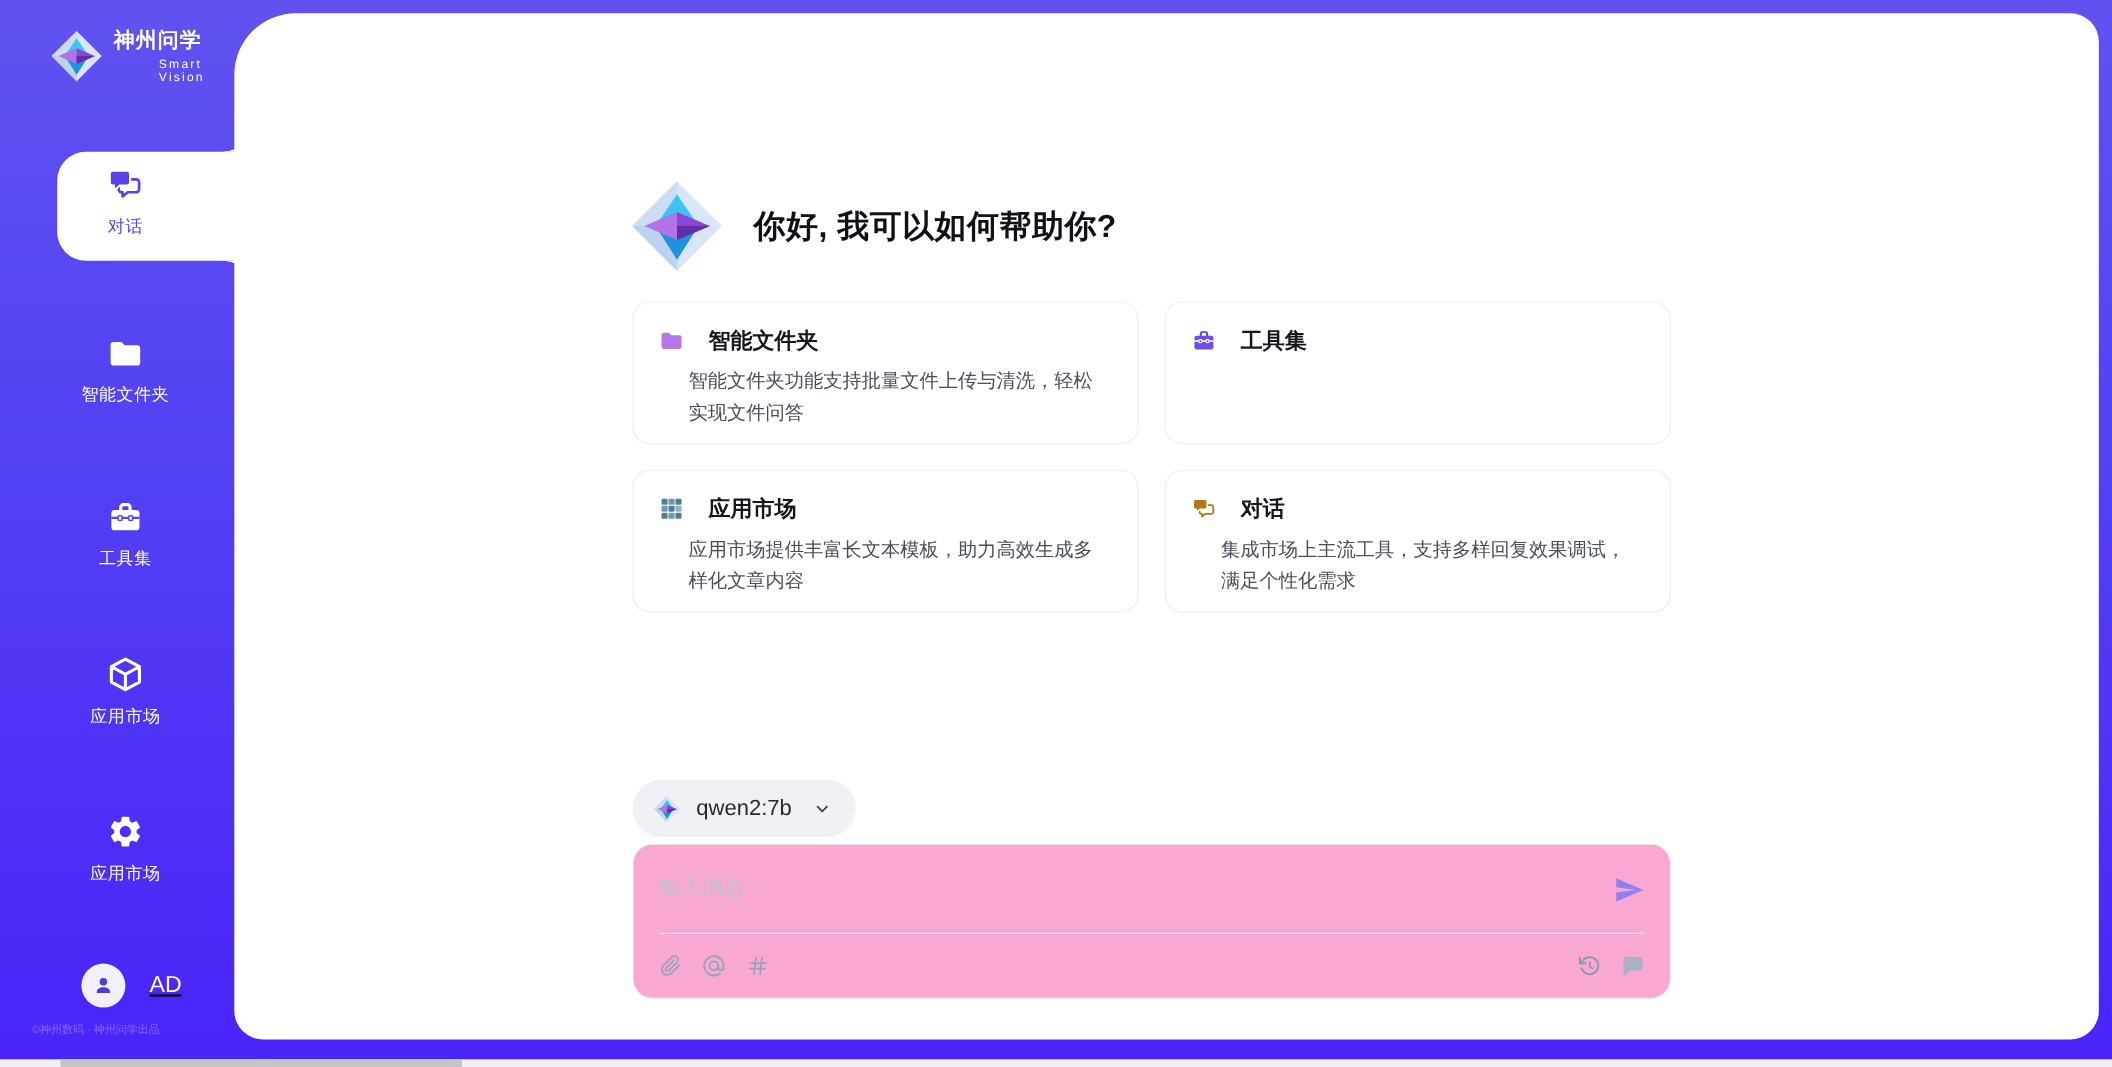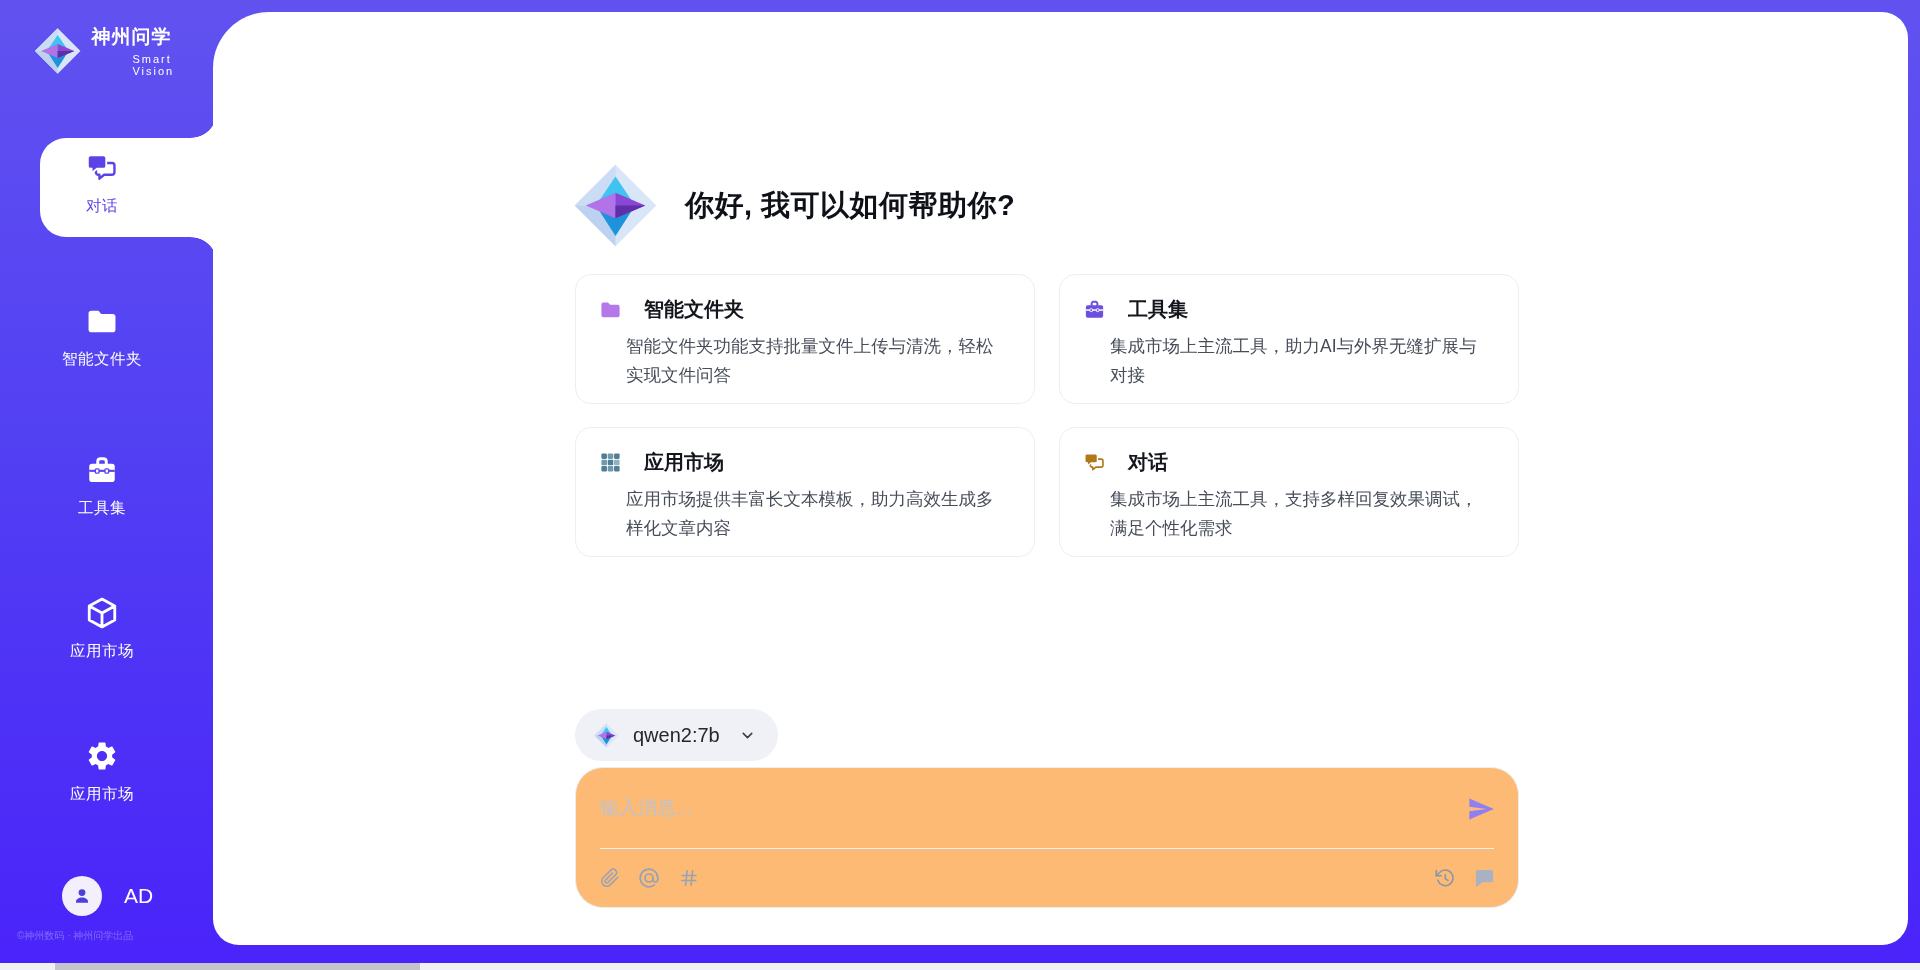--- a/index.html
+++ b/index.html
@@ -5,40 +5,40 @@
   * { margin:0; padding:0; box-sizing:border-box; }
   html,body { width:1920px; height:970px; }
   body {
     position:relative; overflow:hidden;
     font-family:"Liberation Sans","DejaVu Sans",sans-serif;
     background:linear-gradient(180deg,#6152F0 0%,#5240F3 45%,#4A23FA 100%);
   }
   [data-interactable="true"]{ cursor:pointer; }
 
   
-  .sidebar { position:absolute; left:4px; top:0; width:213px; height:100%; z-index:1; }
+  .sidebar { position:absolute; left:16px; top:0; width:213px; height:100%; z-index:1; }
   .logo { position:absolute; left:30px; top:24px; display:flex; align-items:center; gap:10px; }
   .logo svg { width:48px; height:48px; }
   .logo-name { color:#fff; font-size:19px; font-weight:bold; letter-spacing:1px; }
   .logo-sub { color:#fff; font-size:11px; letter-spacing:2px; margin-top:3px;margin-left:41px; }
 
   .active-pill { position:absolute; left:36px; top:138px; width:177px; height:99px;
     background:#fff; border-radius:26px 0 0 26px; z-index:2; }
   .active-pill::before { content:""; position:absolute; top:-26px; right:0; width:26px; height:26px;
     background:radial-gradient(circle at 0 0, rgba(0,0,0,0) 25.4px, #fff 26px); }
   .active-pill::after { content:""; position:absolute; bottom:-26px; right:0; width:26px; height:26px;
     background:radial-gradient(circle at 0 100%, rgba(0,0,0,0) 25.4px, #fff 26px); }
 
   .nav-item { position:absolute; left:0; width:196px; display:flex; flex-direction:column;
     align-items:center; gap:11px; color:#fff; z-index:3; }
   .nav-item svg { width:34px; height:34px; }
   .nav-item .nav-label { font-size:15.5px; font-weight:500; letter-spacing:.5px; }
   .nav-item.active { color:#5B43E8; }
 
-  .user-row { position:absolute; left:58px; top:876px; display:flex; align-items:center; gap:22px; z-index:3; }
+  .user-row { position:absolute; left:58px; top:876px; display:flex; align-items:center; gap:22px; z-index:3;text-decoration:underline; }
   .avatar { width:40px; height:40px; border-radius:50%; background:#F3EFFC; display:flex;
     align-items:center; justify-content:center; }
   .avatar svg { width:24px; height:24px; }
   .user-name { color:#fff; font-size:21px; }
   .copyright { position:absolute; left:13px; top:929px; color:rgba(255,255,255,.3);
     font-size:10px; white-space:nowrap; z-index:3; }
 
   
   .main { position:absolute; left:213px; top:12px; right:12px; bottom:25px;
     background:#fff; border-radius:56px 26px 26px 26px; z-index:2; }
@@ -57,21 +57,21 @@
   .card-desc { margin:9px 0 0 27px; width:368px; font-size:17.5px; line-height:29px; color:#474D59; }
 
   .model-pill { position:absolute; left:362px; top:697px; height:52px; border:none;
     background:#F0F1F6; border-radius:26px; display:flex; align-items:center;
     padding:0 22px 0 19px; gap:14px; font-family:inherit; }
   .model-pill svg.gem-s { width:25px; height:25px; }
   .model-name { font-size:20px; color:#26272C; }
   .model-pill .chev { width:17px; height:17px; margin-left:5px; }
 
   .composer { position:absolute; left:362px; top:755px; width:944px; height:141px;
-    border:1px solid #EBEDF1; border-radius:28px; background:#fdba74; }
+    border:1px solid #EBEDF1; border-radius:18px; background:#f9a8d4; }
   .composer input { position:absolute; left:24px; top:24px; width:820px; height:32px;
     border:none; outline:none; font-size:19px; color:#2B2F38; font-family:inherit; background:transparent; }
   .composer input::placeholder { color:#BDC3CF; }
   .send-btn { position:absolute; right:23px; top:27px; width:28px; height:28px; border:none; background:none; }
   .send-btn svg { width:28px; height:28px; }
   .composer-divider { position:absolute; left:24px; right:24px; top:80px; height:1px; background:#F0F0F3; }
   .composer-bar { position:absolute; left:24px; right:22px; top:81px; height:58px;
     display:flex; align-items:center; justify-content:space-between; }
   .bar-left { display:flex; align-items:center; gap:17px; }
   .bar-right { display:flex; align-items:center; gap:17px; }
@@ -190,21 +190,20 @@
       <div class="card-head">
         <svg viewBox="0 0 24 24" style="color:#6C4EE0" data-interactable="false">
           <path d="M9 7.5V5.8A1.8 1.8 0 0 1 10.8 4h2.4A1.8 1.8 0 0 1 15 5.8v1.7" fill="none" stroke="currentColor" stroke-width="2.1" stroke-linecap="round"></path>
           <rect x="3" y="7.5" width="18" height="13" rx="2" fill="currentColor"></rect>
           <line x1="3" y1="12.6" x2="21" y2="12.6" stroke="#fff" stroke-width="1.5"></line>
           <rect x="7.3" y="11.2" width="2.6" height="3" rx="0.7" fill="currentColor" stroke="#fff" stroke-width="1"></rect>
           <rect x="14.1" y="11.2" width="2.6" height="3" rx="0.7" fill="currentColor" stroke="#fff" stroke-width="1"></rect>
         </svg>
         <h3 class="card-title" data-interactable="false">工具集</h3>
       </div>
-      <p class="card-desc" data-interactable="false">集成市场上主流工具，助力AI与外界无缝扩展与对接</p>
     </div>
 
     <div class="card" data-interactable="true">
       <div class="card-head">
         <svg viewBox="0 0 24 24" data-interactable="false">
           <rect x="2.5" y="2.5" width="5.8" height="5.8" rx="1.2" fill="#4E7F96"></rect>
           <rect x="9.1" y="2.5" width="5.8" height="5.8" rx="1.2" fill="#6E9AAD"></rect>
           <rect x="15.7" y="2.5" width="5.8" height="5.8" rx="1.2" fill="#4E7F96"></rect>
           <rect x="2.5" y="9.1" width="5.8" height="5.8" rx="1.2" fill="#6E9AAD"></rect>
           <rect x="9.1" y="9.1" width="5.8" height="5.8" rx="1.2" fill="#4E7F96"></rect>

